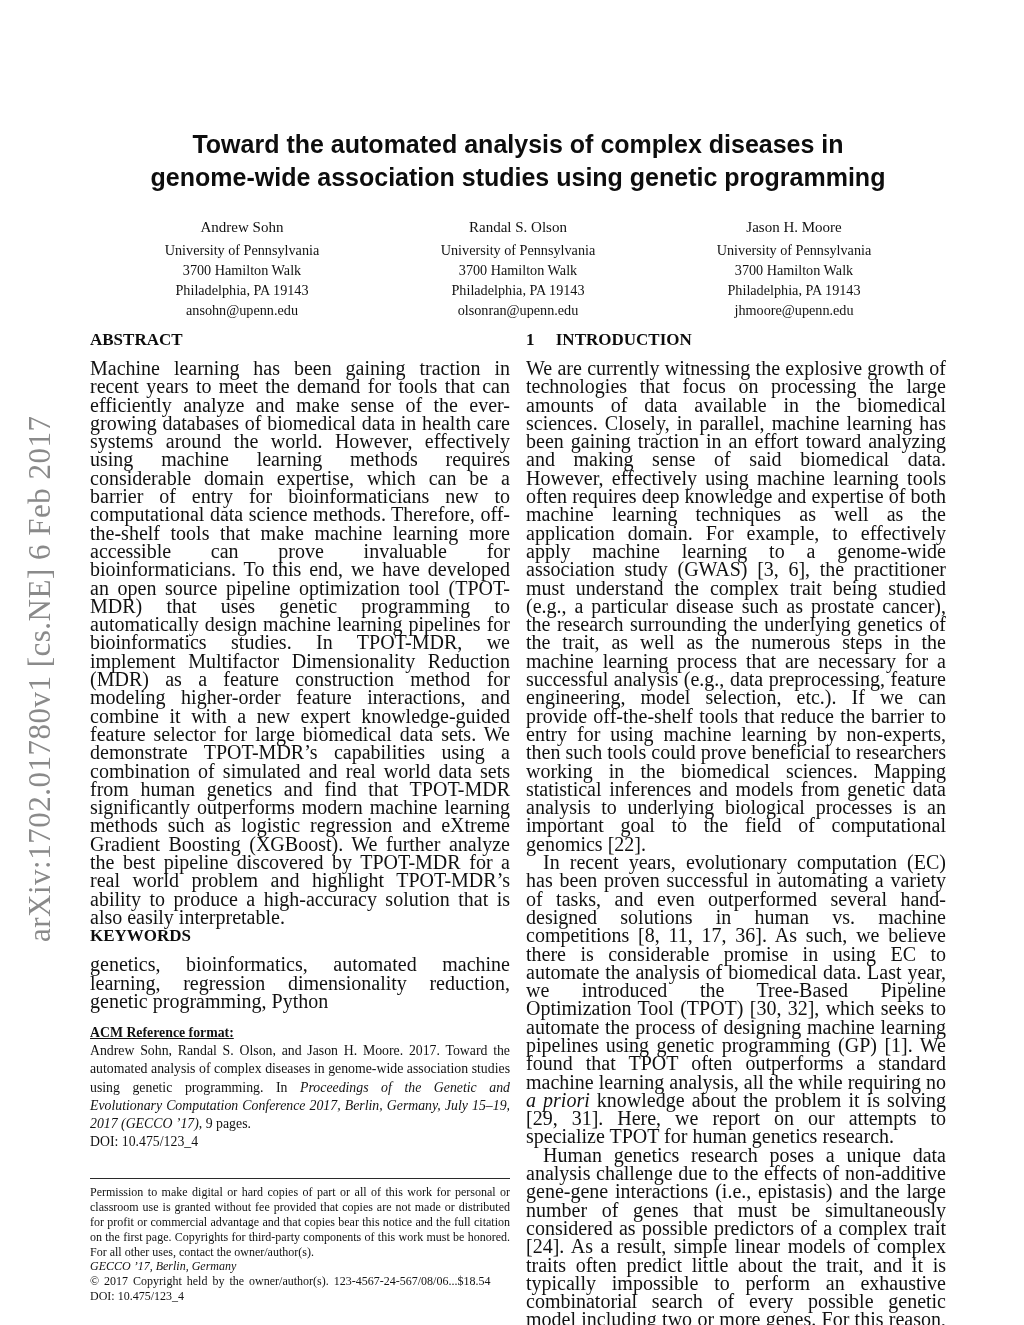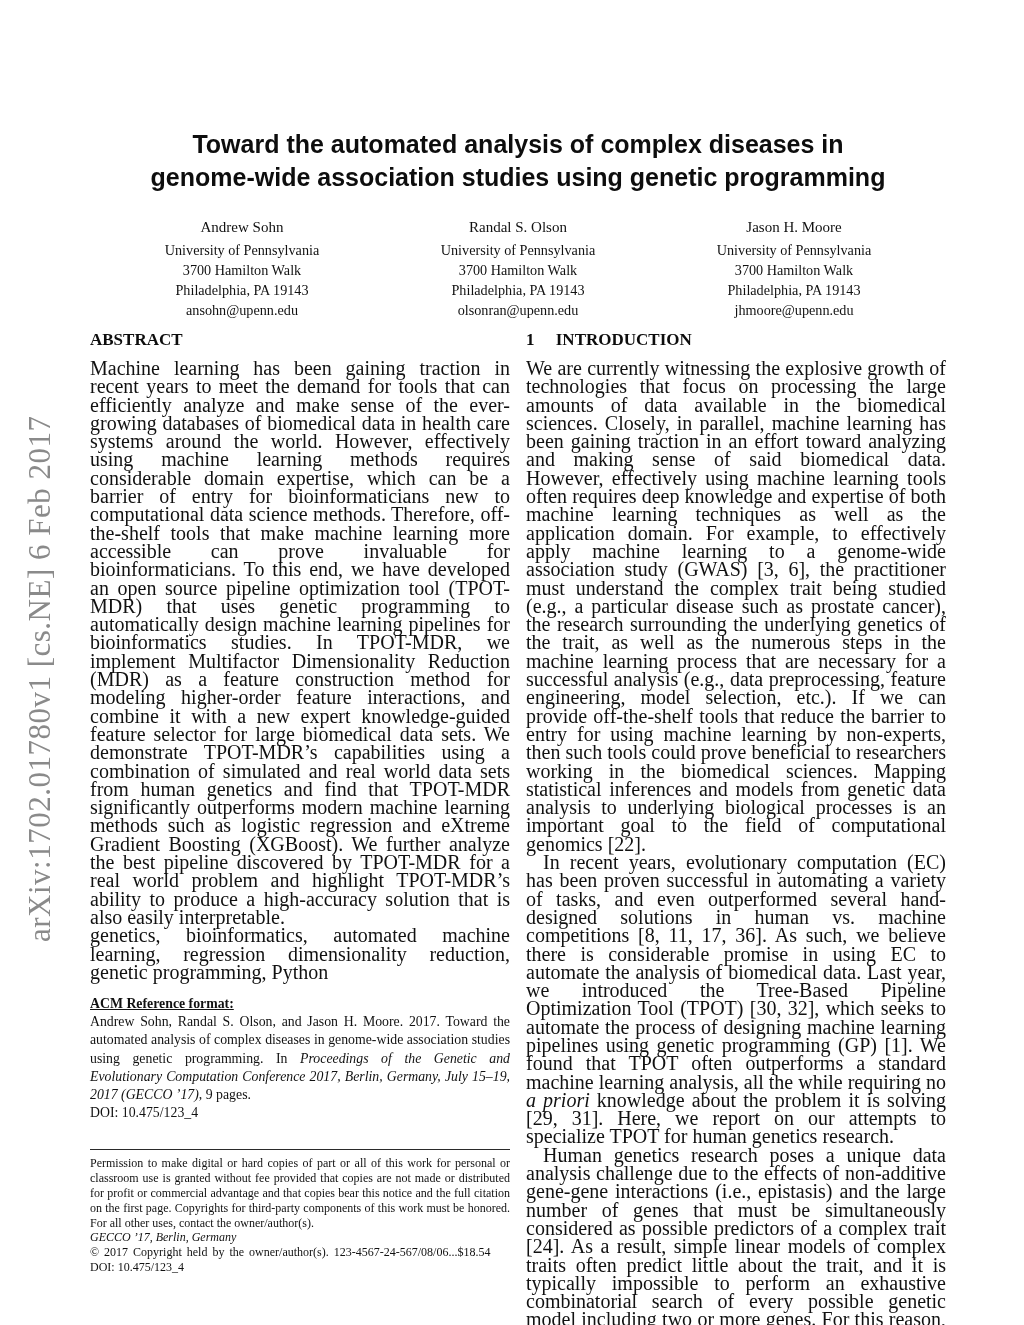--- a/index.html
+++ b/index.html
@@ -115,20 +115,21 @@
         <div class="author-line">jhmoore@upenn.edu</div>
       </div>
     </div>
 
     <div class="columns">
 
       <div class="col">
         <h2 class="sec">ABSTRACT</h2>
         <p class="body-p">Machine learning has been gaining traction in recent years to meet the demand for tools that can efficiently analyze and make sense of the ever-growing databases of biomedical data in health care systems around the world. However, effectively using machine learning methods requires considerable domain expertise, which can be a barrier of entry for bioinformaticians new to computational data science methods. Therefore, off-the-shelf tools that make machine learning more accessible can prove invaluable for bioinformaticians. To this end, we have developed an open source pipeline optimization tool (TPOT-MDR) that uses genetic programming to automatically design machine learning pipelines for bioinformatics studies. In TPOT-MDR, we implement Multifactor Dimensionality Reduction (MDR) as a feature construction method for modeling higher-order feature interactions, and combine it with a new expert knowledge-guided feature selector for large biomedical data sets. We demonstrate TPOT-MDR’s capabilities using a combination of simulated and real world data sets from human genetics and find that TPOT-MDR significantly outperforms modern machine learning methods such as logistic regression and eXtreme Gradient Boosting (XGBoost). We further analyze the best pipeline discovered by TPOT-MDR for a real world problem and highlight TPOT-MDR’s ability to produce a high-accuracy solution that is also easily interpretable.</p>
 
+        <h2 class="sec kw-gap">KEYWORDS</h2>
         <p class="body-p">genetics, bioinformatics, automated machine learning, regression dimensionality reduction, genetic programming, Python</p>
 
         <p class="acm-head">ACM Reference format:</p>
         <p class="acm-body"><span>Andrew Sohn, Randal S. Olson, and Jason H. Moore. 2017. Toward the automated analysis of complex diseases in genome-wide association studies using genetic programming. In </span><span class="it">Proceedings of the Genetic and Evolutionary Computation Conference 2017, Berlin, Germany, July 15–19, 2017 (GECCO ’17)</span><span>, 9 pages.</span></p>
         <p class="acm-body">DOI: 10.475/123_4</p>
 
         <div class="permission">
           <p>Permission to make digital or hard copies of part or all of this work for personal or classroom use is granted without fee provided that copies are not made or distributed for profit or commercial advantage and that copies bear this notice and the full citation on the first page. Copyrights for third-party components of this work must be honored. For all other uses, contact the owner/author(s).</p>
           <p class="it">GECCO ’17, Berlin, Germany</p>
           <p class="copyright-line">© 2017 Copyright held by the owner/author(s).  123-4567-24-567/08/06...$18.54</p>

